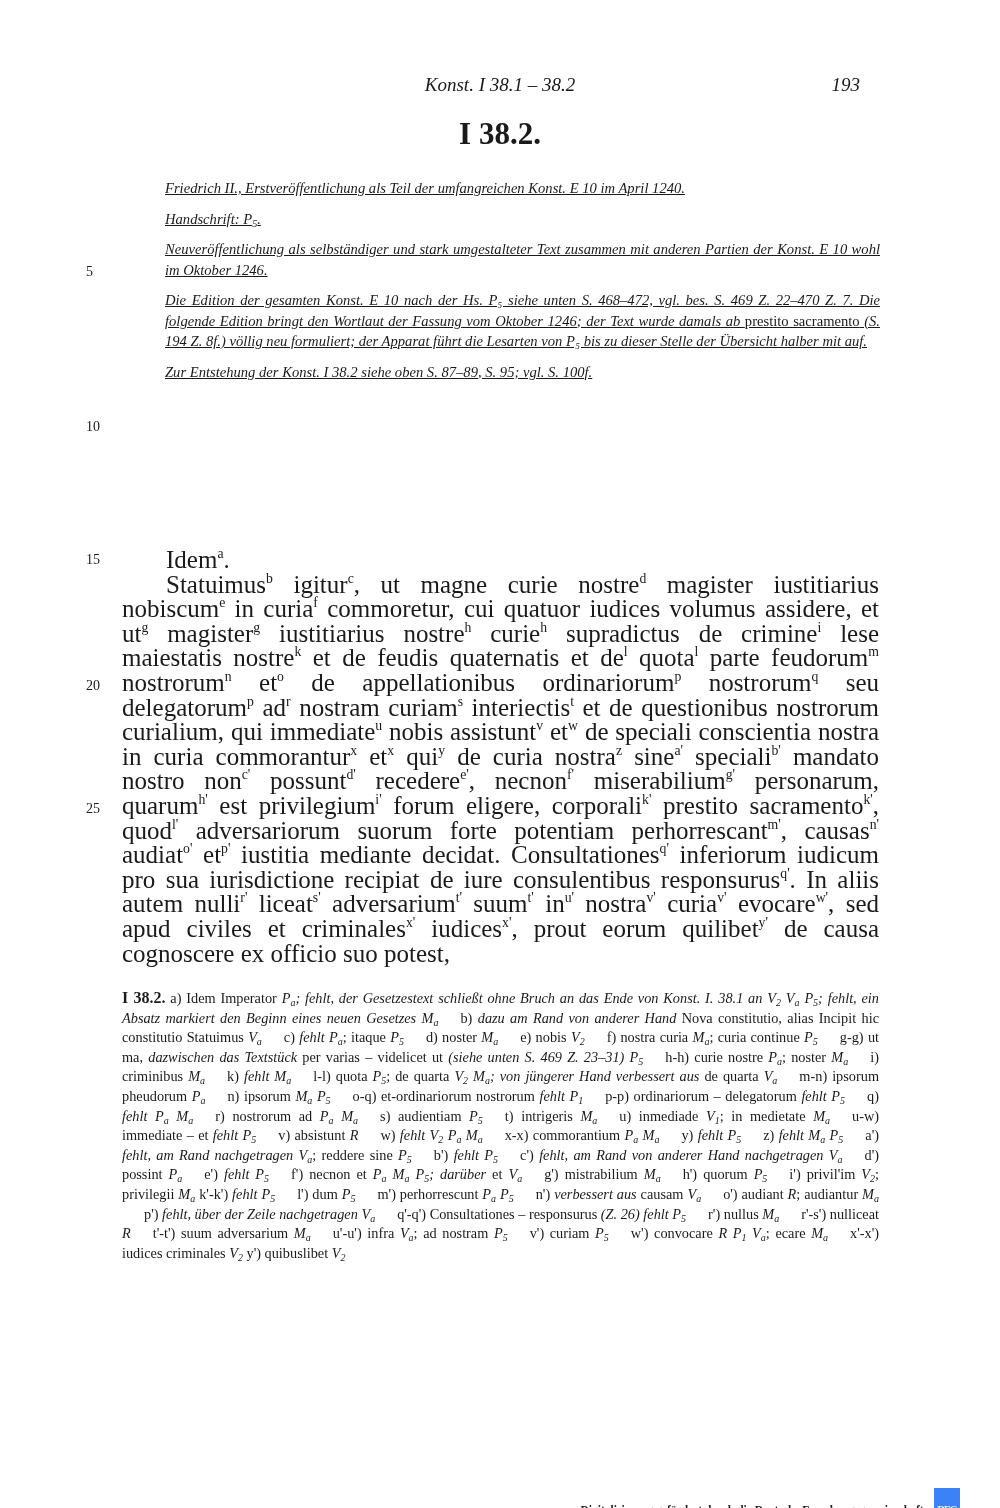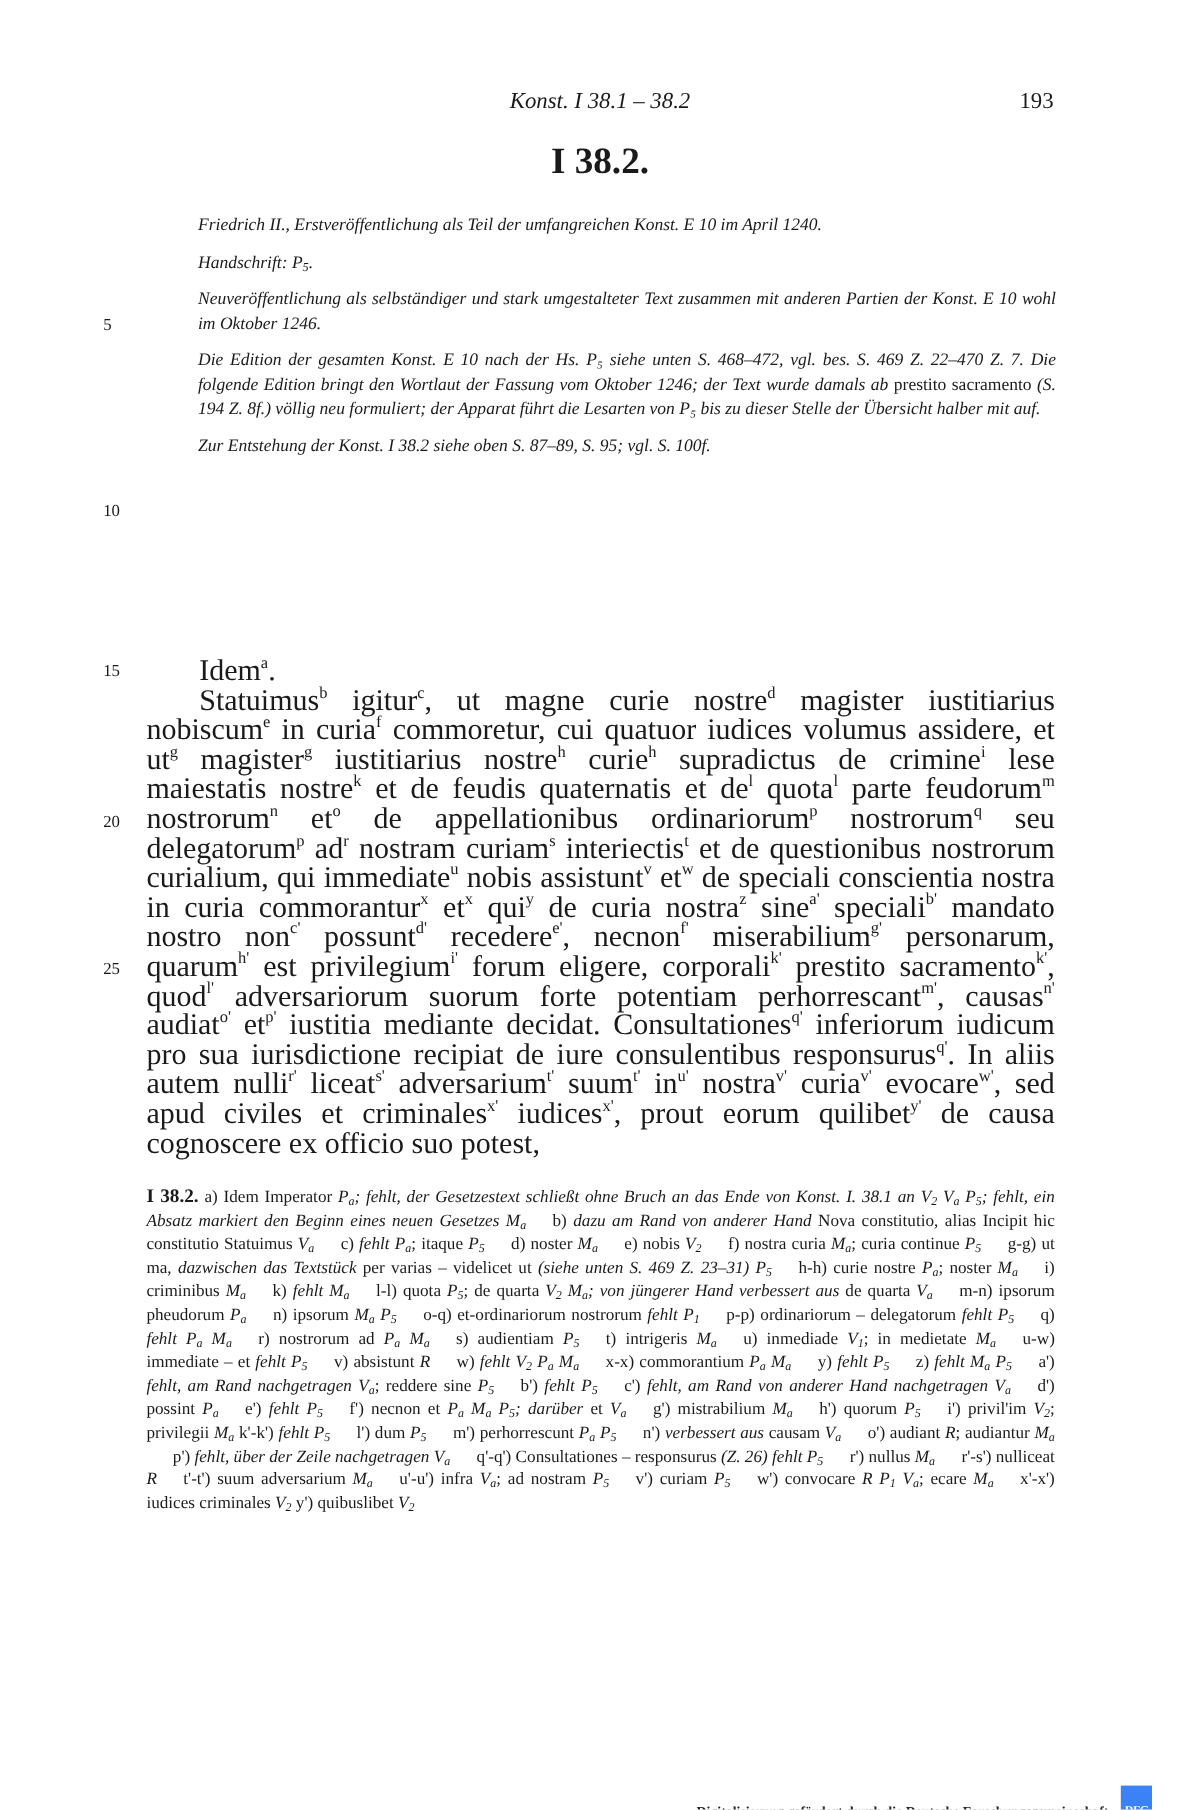--- a/index.html
+++ b/index.html
@@ -1,22 +1,22 @@
 <!DOCTYPE html>
 <html><head>
 <meta charset="utf-8">
 <style>
   html, body { margin: 0; padding: 0; background: #ffffff; }
   body { width: 1000px; height: 1508px; position: relative; overflow: hidden;
          font-family: "Liberation Serif", "DejaVu Serif", serif; color: #1a1a1a; }
   .abs { position: absolute; }
   .running-head { left: 0; width: 1000px; top: 74px; text-align: center; font-style: italic; font-size: 19px; }
-  .page-num { right: 122px; top: 74px; font-size: 19px; }
+  .page-num { right: 140px; top: 74px; font-size: 19px; font-style: italic; }
   .title { left: 0; width: 1000px; top: 116px; text-align: center; font-weight: bold; font-size: 31px; }
-  .intro { left: 165px; width: 715px; top: 178px; font-style: italic; font-size: 14.6px; line-height: 20.5px; }
+  .intro { left: 165px; width: 715px; top: 178px; font-style: italic; font-size: 14.6px; line-height: 20.5px; text-decoration: underline; }
   .intro p { margin: 0 0 10px 0; text-align: justify; }
   .intro .up { font-style: normal; }
   .lnum { left: 86px; font-size: 14px; }
   .body-text { left: 122px; width: 757px; top: 548px; font-size: 25px; line-height: 24.6px; }
   .body-text p { margin: 0; text-align: justify; text-align-last: left; }
   .body-text .first { padding-left: 44px; }
   .body-text .indent { text-indent: 44px; }
   sup { font-size: 0.55em; line-height: 0; vertical-align: 0.75em; }
   sub { font-size: 0.7em; line-height: 0; vertical-align: -0.25em; }
   .apparatus { left: 122px; width: 757px; top: 988px; font-size: 14.3px; line-height: 19.6px; text-align: justify; }

